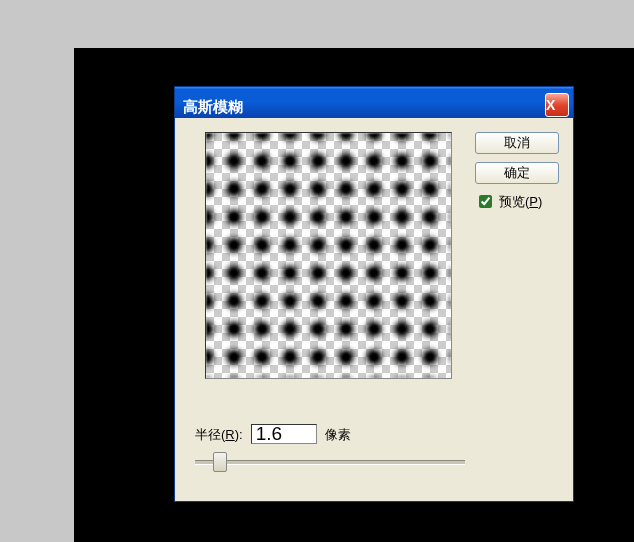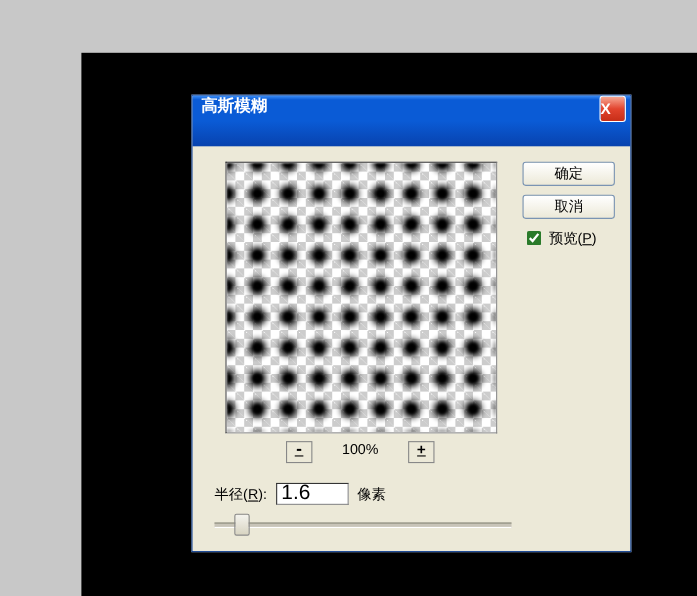--- a/index.html
+++ b/index.html
@@ -1,18 +1,18 @@
 <!DOCTYPE html>
 <html><head>
 <meta charset="utf-8">
 <style>
 html,body{margin:0;padding:0;width:634px;height:542px;overflow:hidden;font-family:"Microsoft YaHei","SimSun",Arial,sans-serif;font-size:13px;background:#c8c8c8}
 .canvas-bg{position:absolute;left:74px;top:48px;right:0;bottom:0;background:#000}
 .dialog{position:absolute;left:174px;top:86px;width:398px;height:414px;background:#ece9d8;border:1px solid #0a3b8f;box-shadow:2px 2px 6px rgba(0,0,0,.4)}
-.titlebar{height:30px;background:linear-gradient(to bottom,#3b8df7 0%,#0a5bd6 8%,#0a5bd6 50%,#0842ae 100%);display:flex;align-items:flex-start;padding:0 4px 16px 8px;color:#fff;font-weight:bold;font-size:15px}
+.titlebar{height:30px;background:linear-gradient(to bottom,#3b8df7 0%,#0a5bd6 8%,#0a5bd6 50%,#0842ae 100%);display:flex;align-items:flex-end;padding:0 4px 1px 8px;color:#fff;font-weight:bold;font-size:15px}
 .titlebar span{flex:1}
 .close-btn{width:22px;height:22px;background:linear-gradient(to bottom,#f7a894,#e2442e 50%,#c72e18);border:1px solid #fff;border-radius:3px;display:flex;align-items:center;justify-content:center;color:#fff;font-weight:bold;font-family:Arial;font-size:14px;cursor:pointer}
 .body{position:relative;padding:14px}
 .preview-box{position:absolute;left:30px;top:14px;width:245px;height:245px;border:1px inset #888;background:#fff;overflow:hidden}
 .checker{position:absolute;inset:0;background-image:
  linear-gradient(45deg,#ccc 25%,transparent 25%,transparent 75%,#ccc 75%),
  linear-gradient(45deg,#ccc 25%,transparent 25%,transparent 75%,#ccc 75%);
  background-size:16px 16px;background-position:0 0,8px 8px;background-color:#fff}
 .dots{position:absolute;inset:0;background-image:radial-gradient(circle,#000 0 4px,rgba(0,0,0,.65) 6px,rgba(0,0,0,.15) 10px,transparent 13px);background-size:28px 28px;background-position:14px 14px;filter:blur(1px)}
 .zoom-row{position:absolute;left:30px;top:268px;width:245px;text-align:center}
@@ -42,29 +42,24 @@
     </div>
   </div>
 
   <div class="body">
 
     <div class="preview-box">
       <div class="checker"></div>
       <div class="dots"></div>
     </div>
 
-    <div class="zoom-row">
-      <span class="zoom-btn">-</span>
-      <span class="zoom-pct">100%</span>
-      <span class="zoom-btn">+</span>
-    </div>
 
     <div class="side">
+      <button class="winbtn">取消</button>
       <button class="winbtn">确定</button>
-      <button class="winbtn">取消</button>
       <label class="chk-row">
         <input type="checkbox" checked="" style="">
         <span>
           <span>预览(</span><u>P</u><span>)</span>
         </span>
       </label>
     </div>
 
     <div class="radius-row">
       <span>

